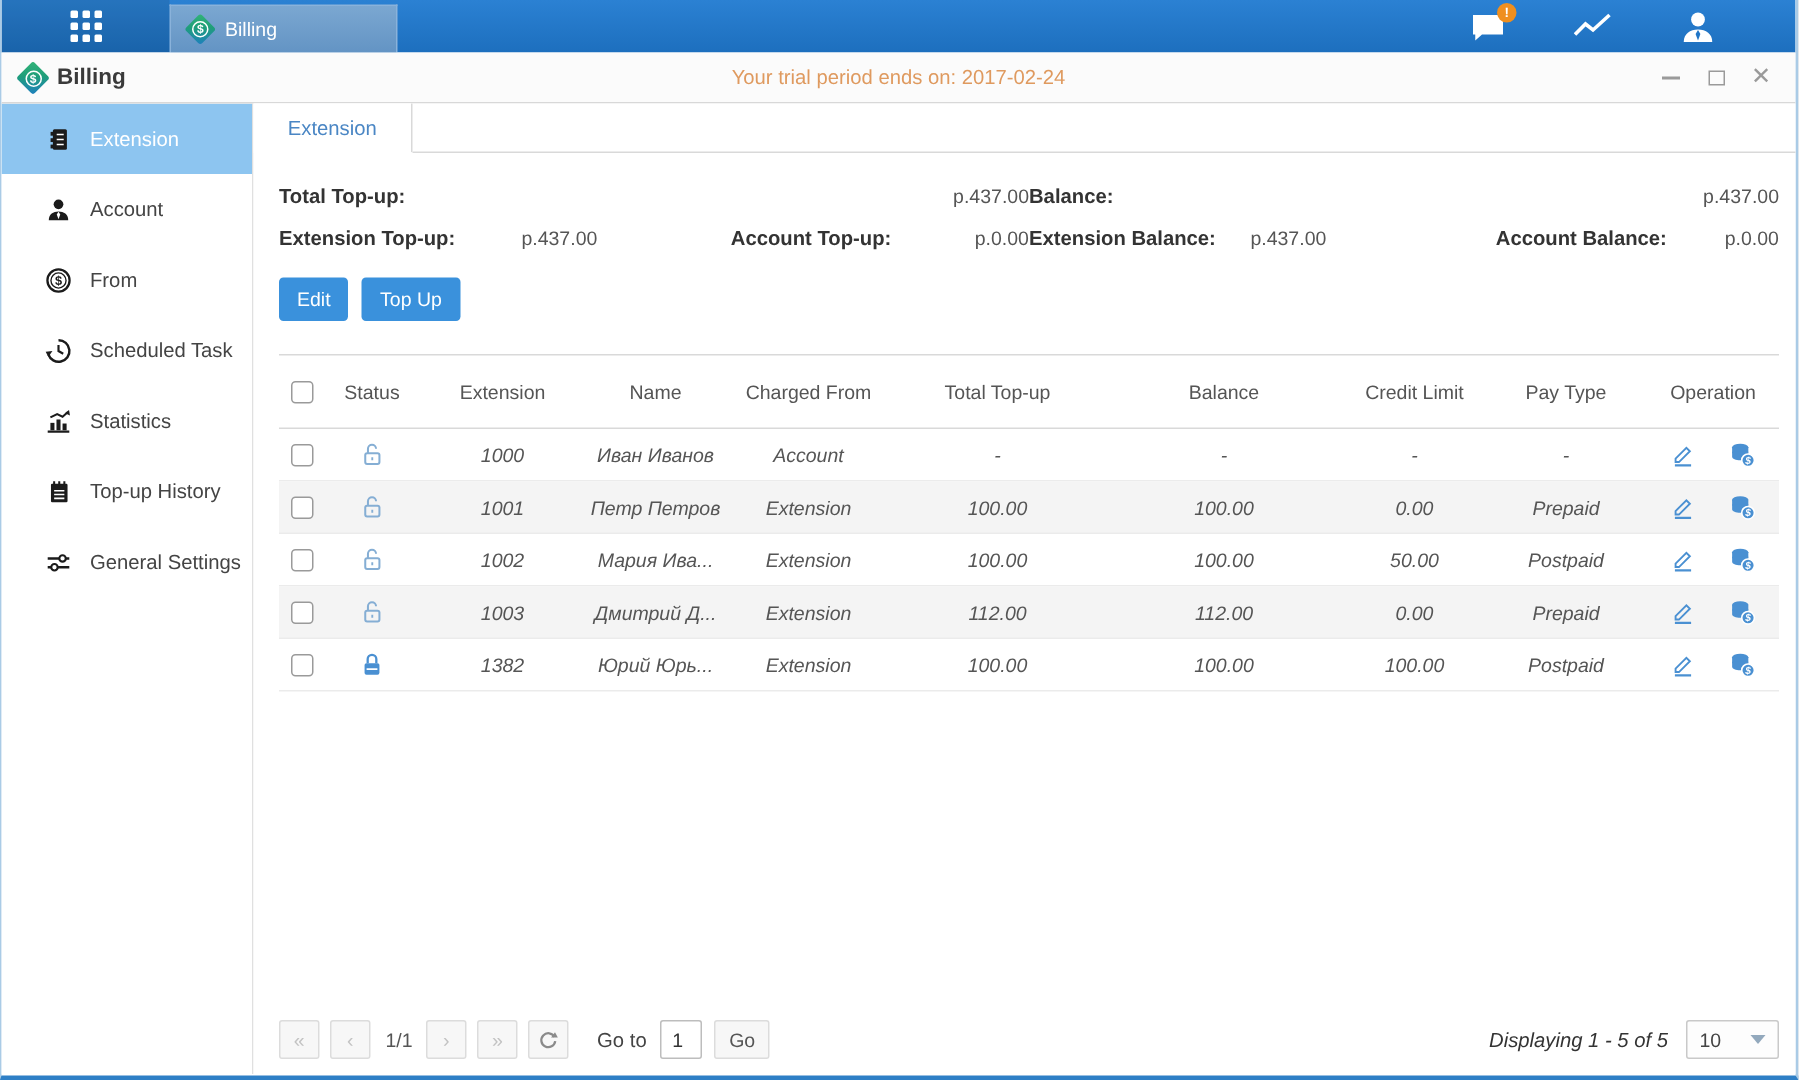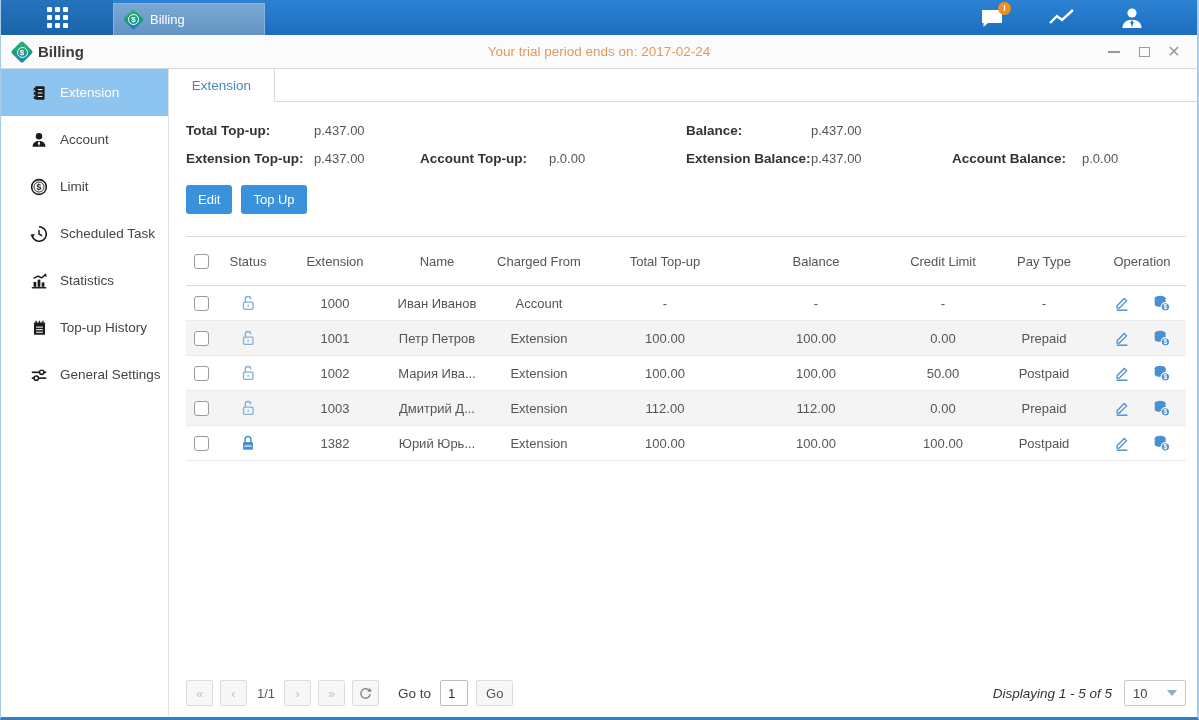--- a/index.html
+++ b/index.html
@@ -44,38 +44,38 @@
   .content { flex:1; position:relative; background:#fff; }
 
   
   .tabstrip { height:33px; border-bottom:1px solid #d9d9d9; display:flex; }
   .tab { width:106px; height:33px; background:#fff; border-right:1px solid #d9d9d9; margin-bottom:-1px;
          display:flex; align-items:center; justify-content:center; font-size:13.5px; color:#4a86c4; cursor:pointer;
          border-bottom:1px solid #fff; }
 
   
   .summary { display:grid; grid-template-columns:1fr 1fr; padding:21px 14px 0 17px; }
-  .sum-row { display:flex; align-items:baseline; margin-bottom:13px; font-size:13px; }
+  .sum-row { display:flex; align-items:baseline; margin-bottom:13px; font-size:13px;justify-content:space-between; }
   .lbl { font-weight:bold; color:#333; font-size:13.5px; }
   .val { color:#555; }
   .sum-left .lbl1 { width:128px; } .sum-left .val1 { width:106px; }
   .sum-left .lbl2 { width:129px; } 
   .sum-right .lbl1 { width:125px; } .sum-right .val1 { width:112px; }
   .sum-right .lbl2 { width:130px;margin-left:29px; }
 
   
   .actions { margin:6px 0 0 17px; display:flex; gap:9px; }
   .btn { background:#3a91dc; color:#fff; font-size:13px; border:none; border-radius:3px; padding:7px 12px; cursor:pointer;
          font-family:"Liberation Sans", sans-serif; }
 
   
   table { width:1000px; margin:22px 14px 0 17px; border-collapse:collapse; table-layout:fixed; }
   thead tr { border-top:1px solid #d9d9d9; border-bottom:1px solid #d9d9d9; height:49px; }
   th { font-weight:normal; color:#555; font-size:13px; text-align:center; }
-  tbody tr { height:35px; border-bottom:1px solid #ebebeb; }
+  tbody tr { height:35px; border-bottom:1px solid #ebebeb;font-style:italic; }
   tbody tr:nth-child(even) { background:#f4f4f4; }
   td { text-align:center; color:#555; font-size:13px; overflow:hidden; white-space:nowrap; }
   .checkbox { display:inline-block; width:15px; height:15px; border:1px solid #9a9a9a; border-radius:3px; background:#fff;
               vertical-align:middle; cursor:pointer; }
   .lock { display:inline-flex; vertical-align:middle; }
   .op-cell span { display:inline-flex; vertical-align:middle; cursor:pointer; }
   .op-cell .op-edit { margin-right:17px; }
 
   
   .pager { position:absolute; bottom:0; left:17px; right:14px; height:46px; display:flex; align-items:center; }
@@ -191,21 +191,21 @@
         <span>Account</span>
       </div>
       <div class="side-item">
         <span class="s-ico">
           <svg width="18" height="18" viewBox="0 0 20 20">
               <circle cx="10" cy="10" r="8.2" fill="none" stroke="currentColor" stroke-width="1.7"></circle>
           <circle cx="10" cy="10" r="5.6" fill="none" stroke="currentColor" stroke-width="1"></circle>
           <text x="10" y="13.4" text-anchor="middle" font-size="9.5" font-weight="bold" fill="currentColor" font-family="Liberation Sans, sans-serif">$</text>
             </svg>
         </span>
-        <span>Limit</span>
+        <span>From</span>
       </div>
       <div class="side-item">
         <span class="s-ico">
           <svg width="18" height="18" viewBox="0 0 20 20">
               <path d="M10 2 a8 8 0 1 1 -7.5 10.5" fill="none" stroke="currentColor" stroke-width="1.8"></path>
           <polygon points="0.5,10.5 5.5,10 2.5,14.5" fill="currentColor"></polygon>
           <polyline points="10,5.5 10,10 13.5,12" fill="none" stroke="currentColor" stroke-width="1.6"></polyline>
             </svg>
         </span>
         <span>Scheduled Task</span>

